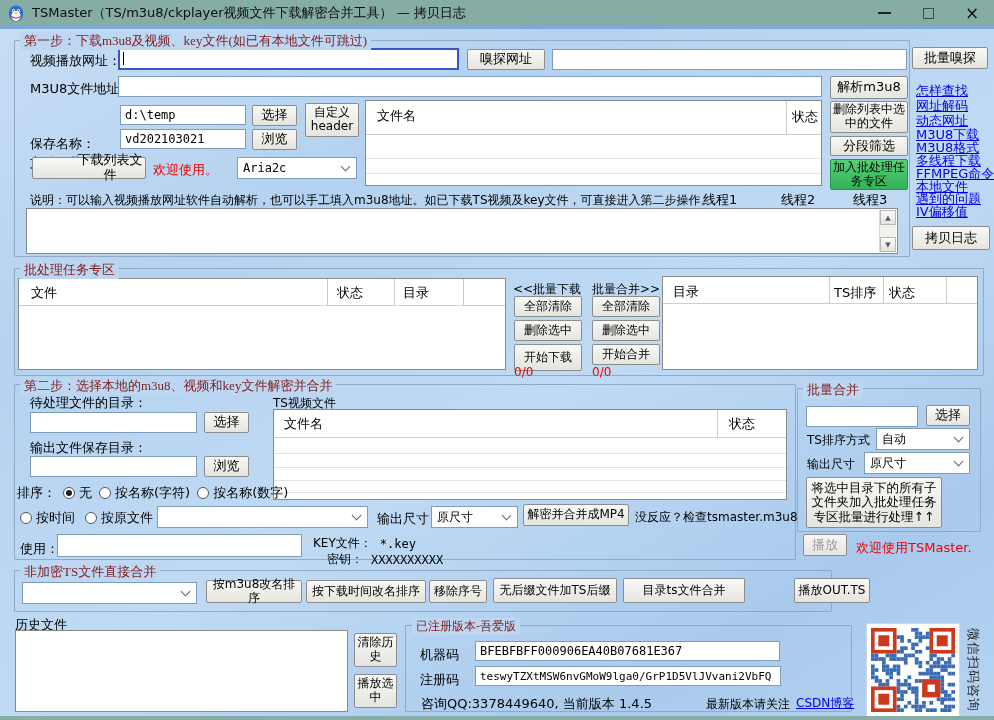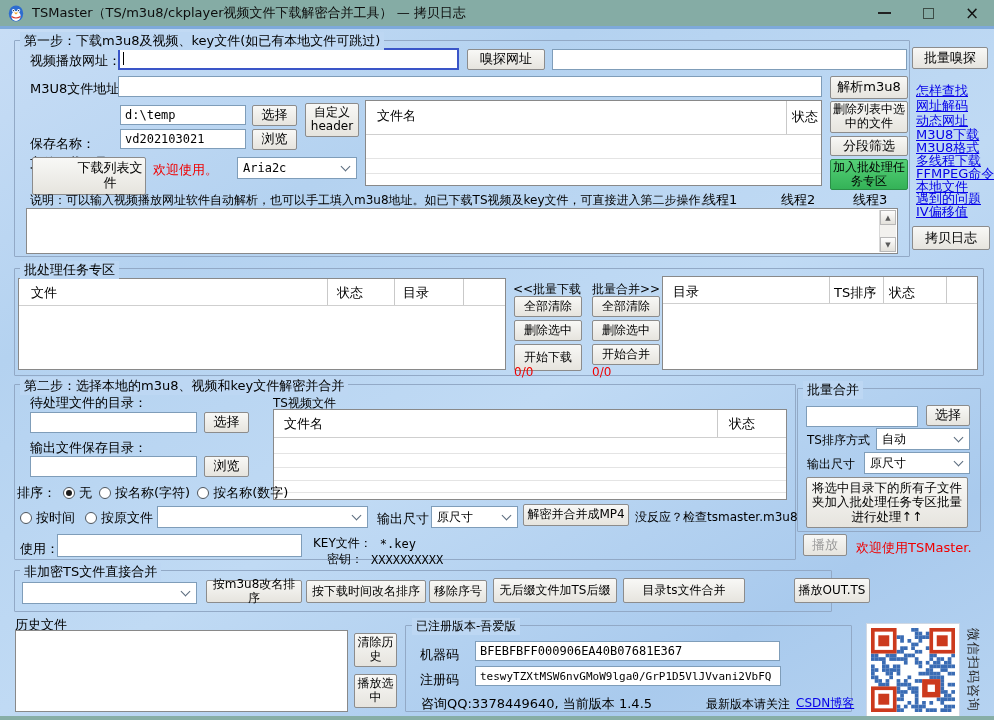--- a/index.html
+++ b/index.html
@@ -15,21 +15,21 @@
   .wbtn { width:44px; height:26px; display:flex; align-items:center; justify-content:center; color:#1c1c1c; }
   .min-glyph { width:13px; height:2px; background:#222; }
   .max-glyph { width:11px; height:11px; border:1px solid #3c4c46; box-sizing:border-box; }
   .close-glyph { font-size:17px; line-height:17px; color:#111; }
   .topstrip { position:absolute; top:26px; left:0; width:994px; height:3px; background:#7ea9da; }
   .botstrip { position:absolute; bottom:0; left:0; width:994px; height:4px; background:#87aea6; }
   .lbl { position:absolute; white-space:nowrap; }
   .sm { font-size:12px; }
   .red { color:#f00000; }
   .group { position:absolute; border:1px solid #92a9c6; box-sizing:border-box; border-radius:1px; }
-  .glabel { position:absolute; white-space:nowrap; background:#bdd7f3; padding:0 4px; color:#000000; z-index:2; }
+  .glabel { position:absolute; white-space:nowrap; background:#bdd7f3; padding:0 4px; color:#7f1d1d; z-index:2;font-family:Liberation Serif, serif; }
   .btn { position:absolute; background:linear-gradient(#f8f8f6,#e6e4de); border:1px solid #8c8c8c; border-radius:2px;
     display:flex; align-items:center; justify-content:center; text-align:center; line-height:1.15;
     box-sizing:border-box; cursor:default; padding:0 2px; }
   .btn.green { background:linear-gradient(#55d077,#34b257); border-color:#2a8f47; }
   .btn.disabled { color:#9b9b9b; }
   .two-line { white-space:normal; font-size:12px; }
   .input { position:absolute; background:#fff; border:1px solid #7f9db9; box-sizing:border-box;
     font-family:"DejaVu Sans Mono","Liberation Mono",monospace; font-size:12px; padding:1px 4px; outline:none; }
   .input.focused { border:2px solid #3a55c8; }
   .caret { position:absolute; left:4px; top:3px; width:1px; height:13px; background:#000; }
@@ -103,21 +103,21 @@
 
   <div class="lbl" style="left:30px;top:126px;margin-top:28px;">文件下载目录：</div>
   <input class="input" style="left: 120px; top: 105px; width: 126px; height: 20px;" value="d:\temp">
   <div class="btn" style="left:252px;top:105px;width:45px;height:21px;">选择</div>
   <div class="btn two-line" style="left:305px;top:103px;width:54px;height:34px;">自定义 header</div>
 
   <div class="lbl" style="left:30px;top:135px;">保存名称：</div>
   <input class="input" style="left: 120px; top: 129px; width: 126px; height: 20px;" value="vd202103021">
   <div class="btn" style="left:252px;top:129px;width:45px;height:21px;">浏览</div>
 
-  <div class="btn" style="left:32px;top:157px;width:114px;height:38px;padding-left:44px;">下载列表文件</div>
+  <div class="btn" style="left:32px;top:157px;width:114px;height:22px;padding-left:44px;">下载列表文件</div>
   <div class="lbl red" style="left:153px;top:161px;">欢迎使用。</div>
   <div class="dropdown" style="left:237px;top:157px;width:120px;height:22px;">
     <span class="mono">Aria2c</span>
     <span class="chev"></span>
   </div>
 
   <div class="list" style="left:365px;top:100px;width:457px;height:86px;">
     <div class="col-h" style="left:11px;top:6px;">文件名</div>
     <div class="col-h sm" style="left:426px;top:7px;">状态</div>
     <div class="vline" style="left:420px;top:0;height:33px;"></div>
@@ -257,21 +257,21 @@
   <div class="lbl sm" style="left:807px;top:432px;">TS排序方式</div>
   <div class="dropdown" style="left:876px;top:428px;width:94px;height:22px;">
     <span>自动</span>
     <span class="chev"></span>
   </div>
   <div class="lbl sm" style="left:807px;top:456px;">输出尺寸</div>
   <div class="dropdown" style="left:864px;top:452px;width:106px;height:22px;">
     <span>原尺寸</span>
     <span class="chev"></span>
   </div>
-  <div class="btn two-line" style="left:806px;top:477px;width:162px;height:51px;font-size:12.5px;">将选中目录下的所有子文件夹加入批处理任务专区批量进行处理↑↑</div>
+  <div class="btn two-line" style="left:806px;top:477px;width:136px;height:51px;font-size:12.5px;">将选中目录下的所有子文件夹加入批处理任务专区批量进行处理↑↑</div>
 
   <div class="group" style="left:14px;top:570px;width:818px;height:42px;"></div>
   <div class="glabel" style="left:20px;top:563px;">非加密TS文件直接合并</div>
   <div class="dropdown" style="left:22px;top:582px;width:175px;height:22px;">
     <span></span>
     <span class="chev"></span>
   </div>
   <div class="btn" style="left:206px;top:580px;width:96px;height:23px;font-size:12px;">按m3u8改名排序</div>
   <div class="btn" style="left:306px;top:580px;width:120px;height:23px;font-size:12px;">按下载时间改名排序</div>
   <div class="btn" style="left:429px;top:580px;width:58px;height:23px;font-size:12px;">移除序号</div>

